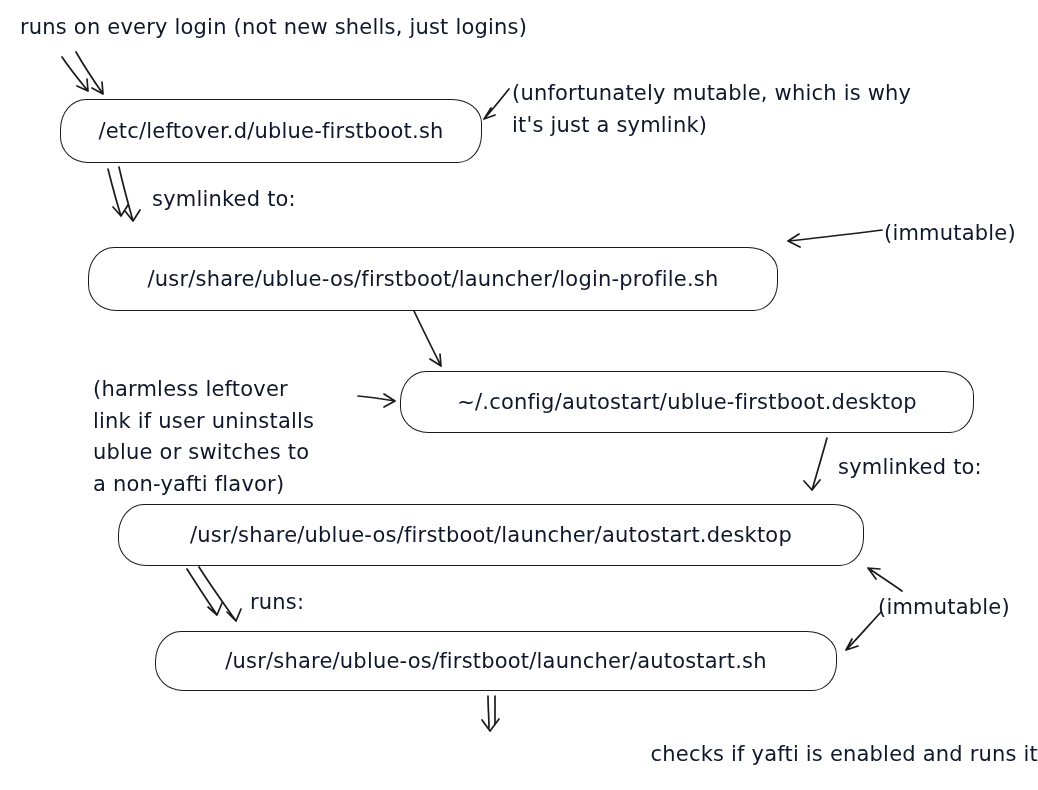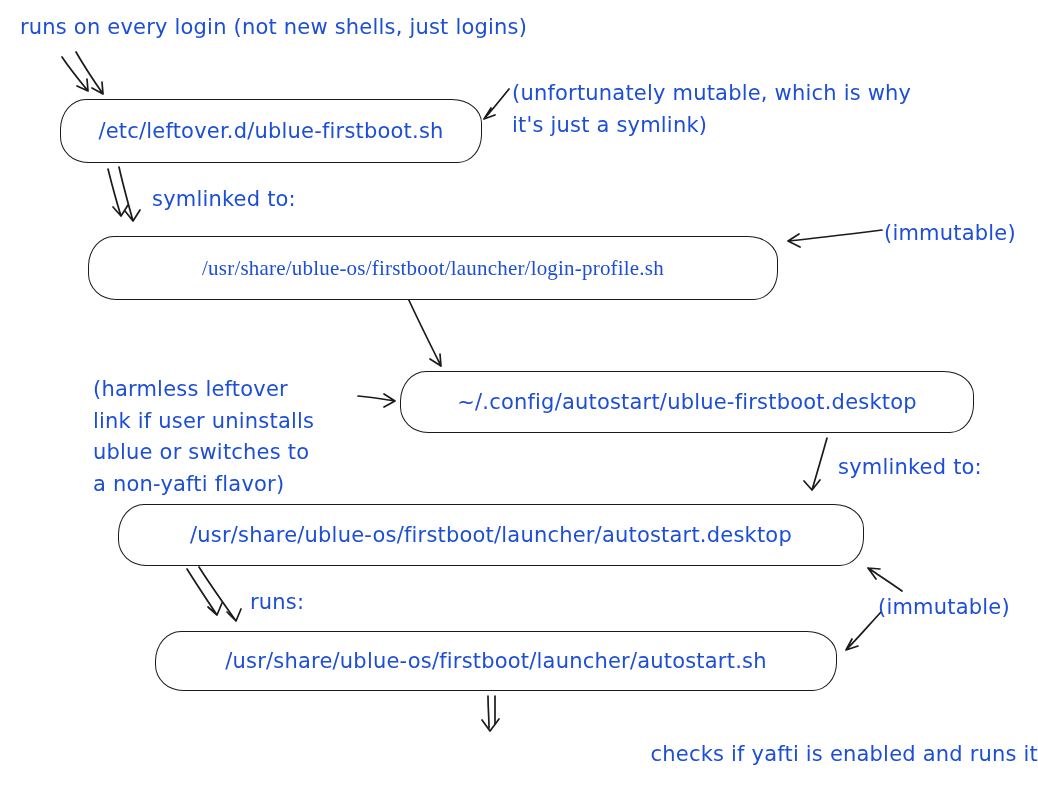--- a/index.html
+++ b/index.html
@@ -2,21 +2,21 @@
 <html><head>
 <meta charset="utf-8">
 <style>
   html, body { margin: 0; padding: 0; background: #ffffff; }
   .canvas {
     position: relative;
     width: 1038px;
     height: 784px;
     background: #ffffff;
     font-family: "DejaVu Sans", sans-serif;
-    color: #1d4ed8;
+    color: #0f172a;
     overflow: hidden;
   }
   .arrows {
     position: absolute;
     left: 0; top: 0;
     width: 1038px; height: 790px;
     pointer-events: none;
   }
   .arrows path {
     fill: none;
@@ -42,21 +42,21 @@
     white-space: pre-line;
     font-size: 21px;
     line-height: 1.5;
     letter-spacing: 0.2px;
   }
   
   .note-top        { left: 20px;  top: 12px; }
   .box1            { left: 60px;  top: 99px;  width: 420px; height: 62px; }
   .note-mutable    { left: 512px; top: 78px; }
   .lbl-symlink1    { left: 152px; top: 184px; }
-  .box2            { left: 88px;  top: 236px; width: 688px; height: 62px; font-family: Liberation Serif, serif; }
+  .box2            { left: 88px;  top: 247px; width: 688px; height: 62px; }
   .note-immutable1 { left: 884px; top: 218px; }
   .lbl-doesnothing { left: 455px; top: 313px; }
   .note-harmless   { left: 93px;  top: 344px; margin-top: 30px; }
   .box3            { left: 400px; top: 371px; width: 572px; height: 60px; }
   .lbl-symlink2    { left: 838px; top: 452px; }
   .box4            { left: 118px; top: 504px; width: 744px; height: 60px; }
   .lbl-runs        { left: 250px; top: 587px; }
   .note-immutable2 { left: 878px; top: 592px; }
   .box5            { left: 155px; top: 631px; width: 680px; height: 58px; }
   .note-bottom     { left: 0; right: 0; top: 739px; text-align: right; white-space: normal; }

